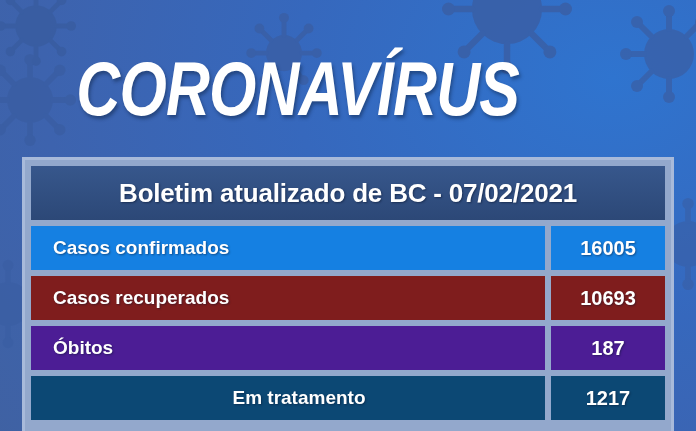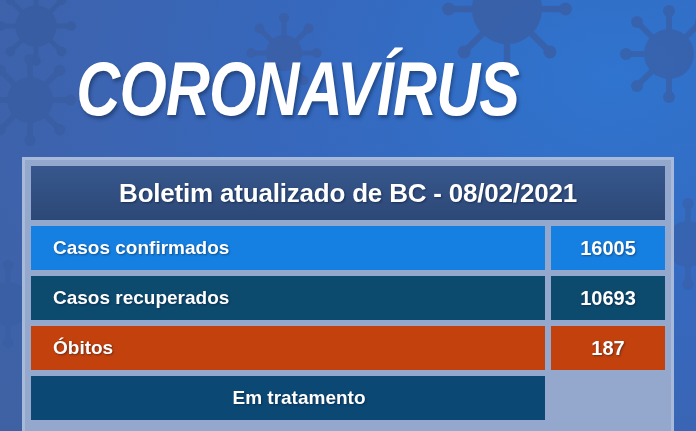--- a/index.html
+++ b/index.html
@@ -75,22 +75,22 @@
     display:flex; align-items:center; justify-content:center;
   }
   .row .label-cell .t, .row .value-cell .t {
     color:#ffffff; font-size:19px; font-weight:bold;
     text-shadow:1px 1px 2px rgba(8,20,45,0.45);
     white-space:nowrap;
   }
   .row .value-cell .t { font-size:20px; }
 
   .row.r0 .label-cell, .row.r0 .value-cell { background:#1580e2; }
-  .row.r1 .label-cell, .row.r1 .value-cell { background:#0c4a6e; }
-  .row.r2 .label-cell, .row.r2 .value-cell { background:#c2410c; }
+  .row.r1 .label-cell, .row.r1 .value-cell { background:#7f1d1d; }
+  .row.r2 .label-cell, .row.r2 .value-cell { background:#4c1d95; }
   .row.r3 .label-cell, .row.r3 .value-cell { background:#0c4874;justify-content:center; }
 </style>
 </head>
 <body>
 
 <div id="bg"></div>
 
 <div id="virus-layer">
 
   <svg style="left:-4px;top:-14px;" width="80" height="80" viewBox="0 0 100 100">
@@ -245,21 +245,21 @@
 </div>
 
 <div id="title-wrap">
   <div id="page-title">CORONAVÍRUS</div>
 </div>
 
 <div id="panel">
   <div id="panel-inner">
 
     <div class="bulletin-header">
-      <span class="txt">Boletim atualizado de BC - 08/02/2021</span>
+      <span class="txt">Boletim atualizado de BC - 07/02/2021</span>
     </div>
 
     <div class="row r0">
       <div class="label-cell">
         <span class="t">Casos confirmados</span>
       </div>
       <div class="value-cell">
         <span class="t">16005</span>
       </div>
     </div>
@@ -278,17 +278,20 @@
         <span class="t">Óbitos</span>
       </div>
       <div class="value-cell">
         <span class="t">187</span>
       </div>
     </div>
 
     <div class="row r3">
       <div class="label-cell">
         <span class="t">Em tratamento</span>
+      </div>
+      <div class="value-cell">
+        <span class="t">1217</span>
       </div>
     </div>
 
   </div>
 </div>
 
 </body></html>

